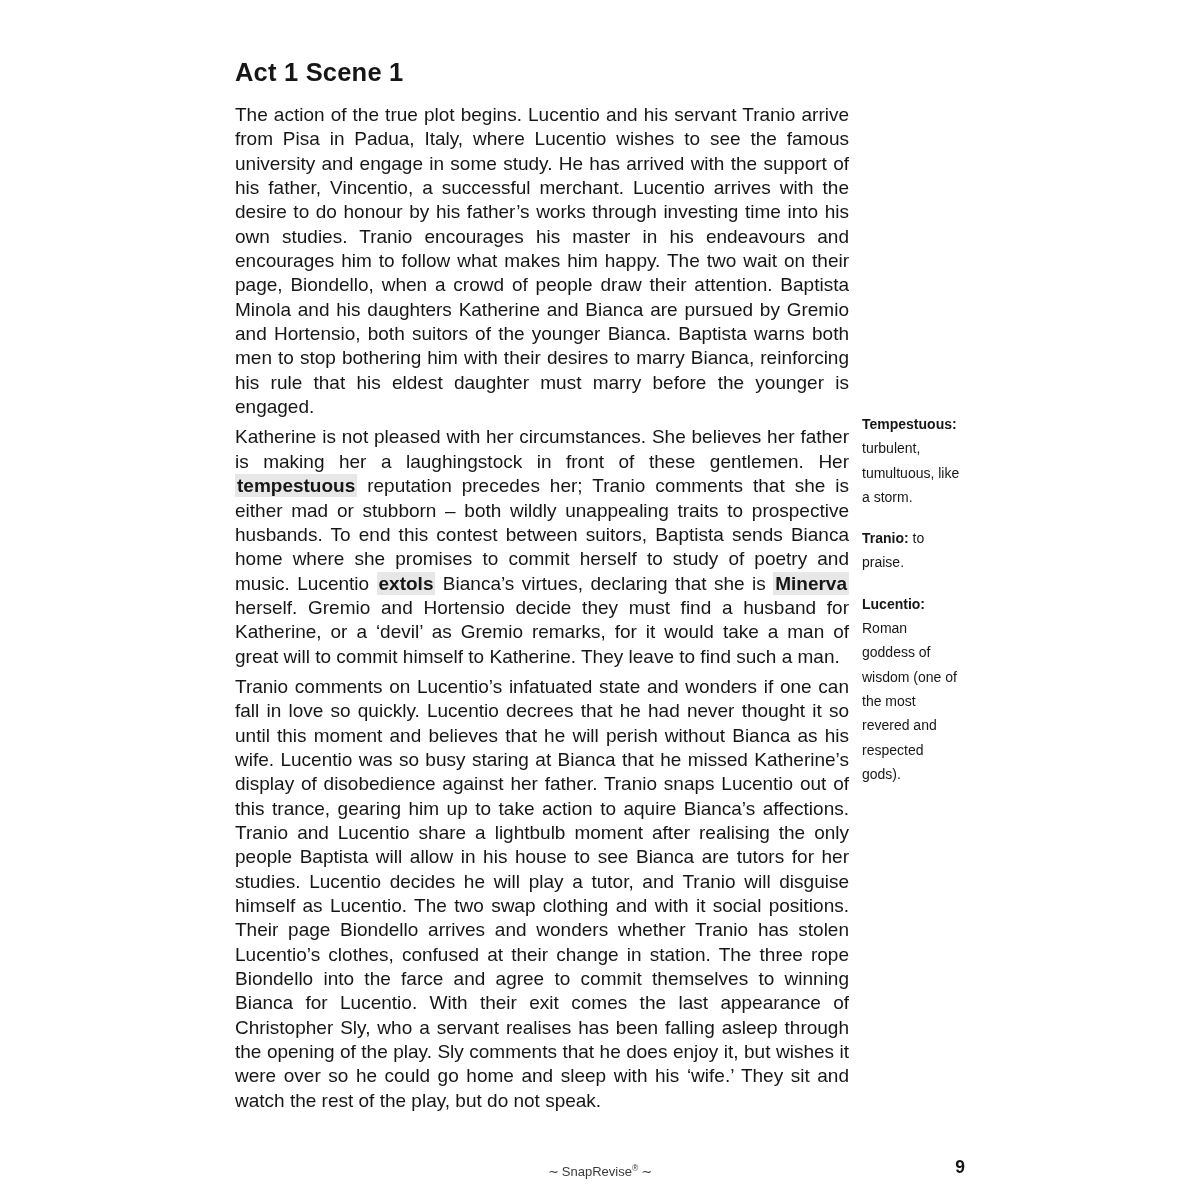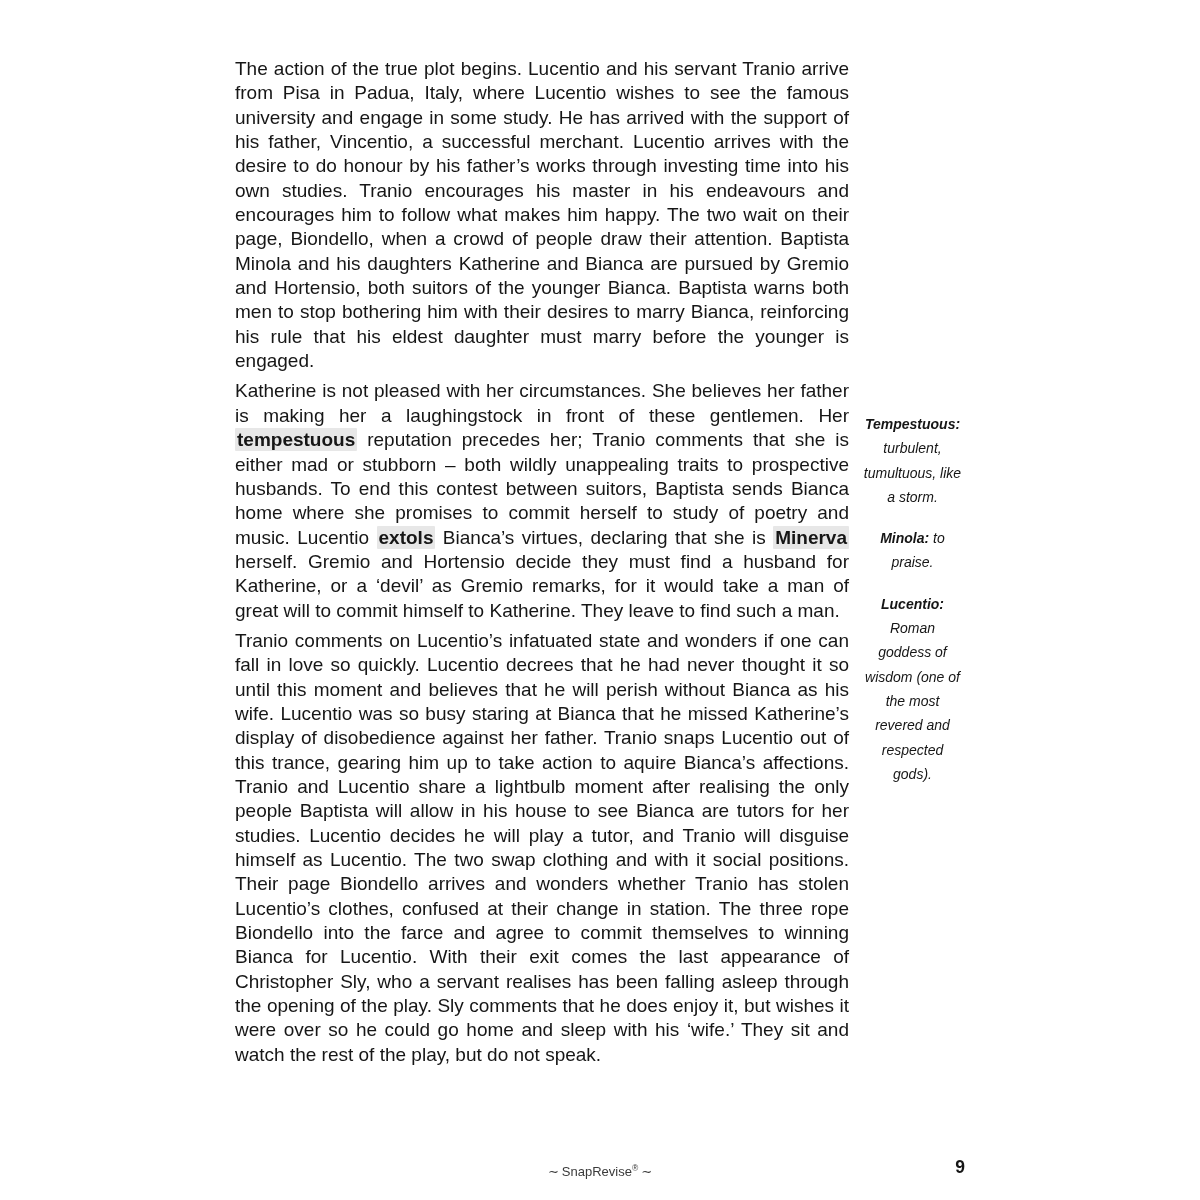--- a/index.html
+++ b/index.html
@@ -35,22 +35,21 @@
     background: var(--hl-color, #e7e7e7);
     padding: 1px 2px;
     border-radius: 1px;
   }
 
   .sidebar {
     position: absolute;
     left: 862px; top: 412px; width: 101px;
     font-size: 14px;
     line-height: 24.3px;
-    text-align: center;
-    font-style: italic;
+    text-align: left;
   }
   .def { margin: 0 0 17px 0; }
   .def strong { font-weight: bold; }
 
   .footer-brand {
     position: absolute;
     left: 0; right: 0; top: 1163px;
     text-align: center;
     font-size: 13px;
     color: var(--footer-color, #3a3a3a);
@@ -66,30 +65,31 @@
     font-weight: bold;
     color: var(--text-color, #161616);
   }
 </style>
 </head>
 <body style="--text-color: #161616; --hl-color: #e7e7e7; --footer-color: #3a3a3a; --page-bg: #ffffff;">
 
 <div class="page">
 
   <div class="content">
+    <h1 class="title">Act 1 Scene 1</h1>
     <div id="paragraphs">
         <p class="body-para">The action of the true plot begins. Lucentio and his servant Tranio arrive from Pisa in Padua, Italy, where Lucentio wishes to see the famous university and engage in some study. He has arrived with the support of his father, Vincentio, a successful merchant. Lucentio arrives with the desire to do honour by his father’s works through investing time into his own studies. Tranio encourages his master in his endeavours and encourages him to follow what makes him happy. The two wait on their page, Biondello, when a crowd of people draw their attention. Baptista Minola and his daughters Katherine and Bianca are pursued by Gremio and Hortensio, both suitors of the younger Bianca. Baptista warns both men to stop bothering him with their desires to marry Bianca, reinforcing his rule that his eldest daughter must marry before the younger is engaged.</p>
         <p class="body-para">Katherine is not pleased with her circumstances. She believes her father is making her a laughingstock in front of these gentlemen. Her <strong class="hl">tempestuous</strong> reputation precedes her; Tranio comments that she is either mad or stubborn – both wildly unappealing traits to prospective husbands. To end this contest between suitors, Baptista sends Bianca home where she promises to commit herself to study of poetry and music. Lucentio <strong class="hl">extols</strong> Bianca’s virtues, declaring that she is <strong class="hl">Minerva</strong> herself. Gremio and Hortensio decide they must find a husband for Katherine, or a ‘devil’ as Gremio remarks, for it would take a man of great will to commit himself to Katherine. They leave to find such a man.</p>
         <p class="body-para">Tranio comments on Lucentio’s infatuated state and wonders if one can fall in love so quickly. Lucentio decrees that he had never thought it so until this moment and believes that he will perish without Bianca as his wife. Lucentio was so busy staring at Bianca that he missed Katherine’s display of disobedience against her father. Tranio snaps Lucentio out of this trance, gearing him up to take action to aquire Bianca’s affections. Tranio and Lucentio share a lightbulb moment after realising the only people Baptista will allow in his house to see Bianca are tutors for her studies. Lucentio decides he will play a tutor, and Tranio will disguise himself as Lucentio. The two swap clothing and with it social positions. Their page Biondello arrives and wonders whether Tranio has stolen Lucentio’s clothes, confused at their change in station. The three rope Biondello into the farce and agree to commit themselves to winning Bianca for Lucentio. With their exit comes the last appearance of Christopher Sly, who a servant realises has been falling asleep through the opening of the play. Sly comments that he does enjoy it, but wishes it were over so he could go home and sleep with his ‘wife.’ They sit and watch the rest of the play, but do not speak.</p>
       </div>
   </div>
 
   <aside class="sidebar" id="sidebar">
       <p class="def"><strong>Tempestuous:</strong> turbulent, tumultuous, like a storm.</p>
-      <p class="def"><strong>Minola:</strong> to praise.</p>
+      <p class="def"><strong>Tranio:</strong> to praise.</p>
       <p class="def"><strong>Lucentio:</strong> Roman goddess of wisdom (one of the most revered and respected gods).</p>
     </aside>
 
   <div class="footer-brand">
     <span class="tilde">∼</span><span class="brand-text">SnapRevise</span><sup class="reg">®</sup><span class="tilde">∼</span>
   </div>
 
   <div class="page-num">9</div>
 
 </div>

